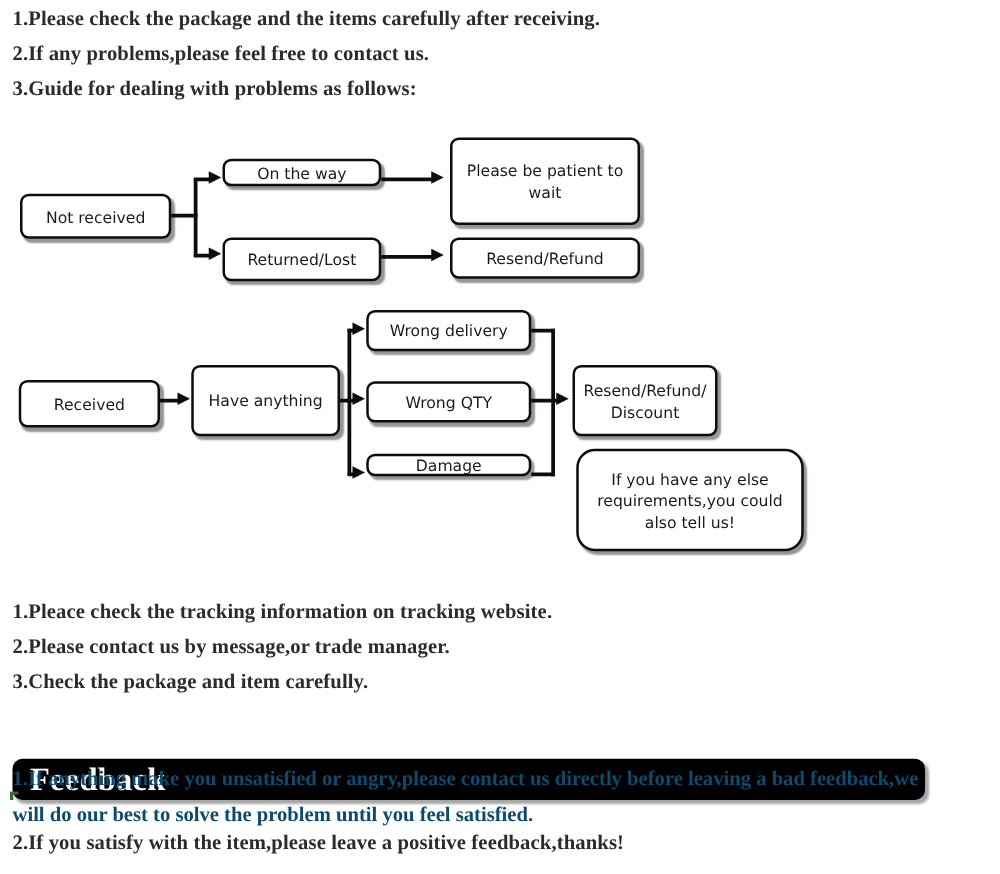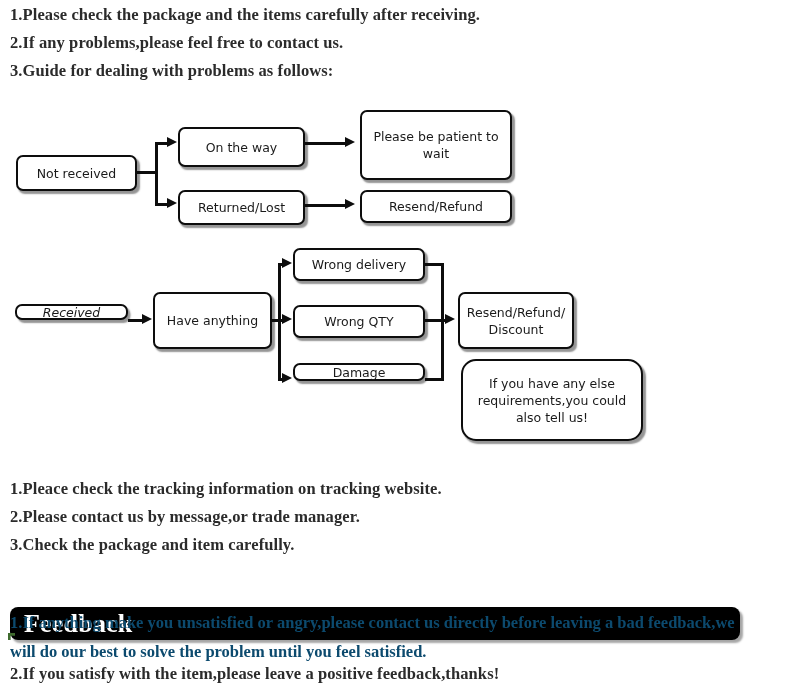--- a/index.html
+++ b/index.html
@@ -115,21 +115,21 @@
 <body>
 
 <div class="note-line" style="left:10px; top:5px;">1.Please check the package and the items carefully after receiving.</div>
 <div class="note-line" style="left:10px; top:33px;">2.If any problems,please feel free to contact us.</div>
 <div class="note-line" style="left:10px; top:61px;">3.Guide for dealing with problems as follows:</div>
 
 <div class="chart">
 
   <div class="node" style="left:16px; top:155px; width:121px; height:36px;">Not received</div>
 
-  <div class="node" style="left:178px; top:127px; width:127px; height:40px;">On the way</div>
+  <div class="node" style="left:178px; top:127px; width:127px; height:22px;">On the way</div>
 
   <div class="node" style="left:178px; top:190px; width:127px; height:35px;">Returned/Lost</div>
 
   <div class="node" style="left:360px; top:110px; width:152px; height:70px;">Please be patient to wait</div>
 
   <div class="node" style="left:360px; top:190px; width:152px; height:33px;">Resend/Refund</div>
 
   <div class="ln ln-h" style="left:137px; top:171px; width:21px;"></div>
   <div class="ln ln-v" style="left:155px; top:143px; height:62px;"></div>
 
@@ -141,21 +141,21 @@
 
   <div class="ln ln-h" style="left:305px; top:142px; width:42px;"></div>
   <div class="arrow" style="left:345px; top:137px;"></div>
 
   <div class="ln ln-h" style="left:305px; top:204px; width:42px;"></div>
   <div class="arrow" style="left:345px; top:199px;"></div>
 </div>
 
 <div class="chart">
 
-  <div class="node" style="left:15px; top:304px; width:113px; height:16px;font-style:italic;">Received</div>
+  <div class="node" style="left:15px; top:304px; width:113px; height:38px;">Received</div>
 
   <div class="node" style="left:153px; top:292px; width:119px; height:57px;">Have anything</div>
 
   <div class="node" style="left:293px; top:248px; width:132px; height:33px;">Wrong delivery</div>
 
   <div class="node" style="left:293px; top:305px; width:132px; height:33px;">Wrong QTY</div>
 
   <div class="node" style="left:293px; top:363px; width:132px; height:18px;">Damage</div>
 
   <div class="node" style="left:458px; top:292px; width:116px; height:57px;">Resend/Refund/ Discount</div>

